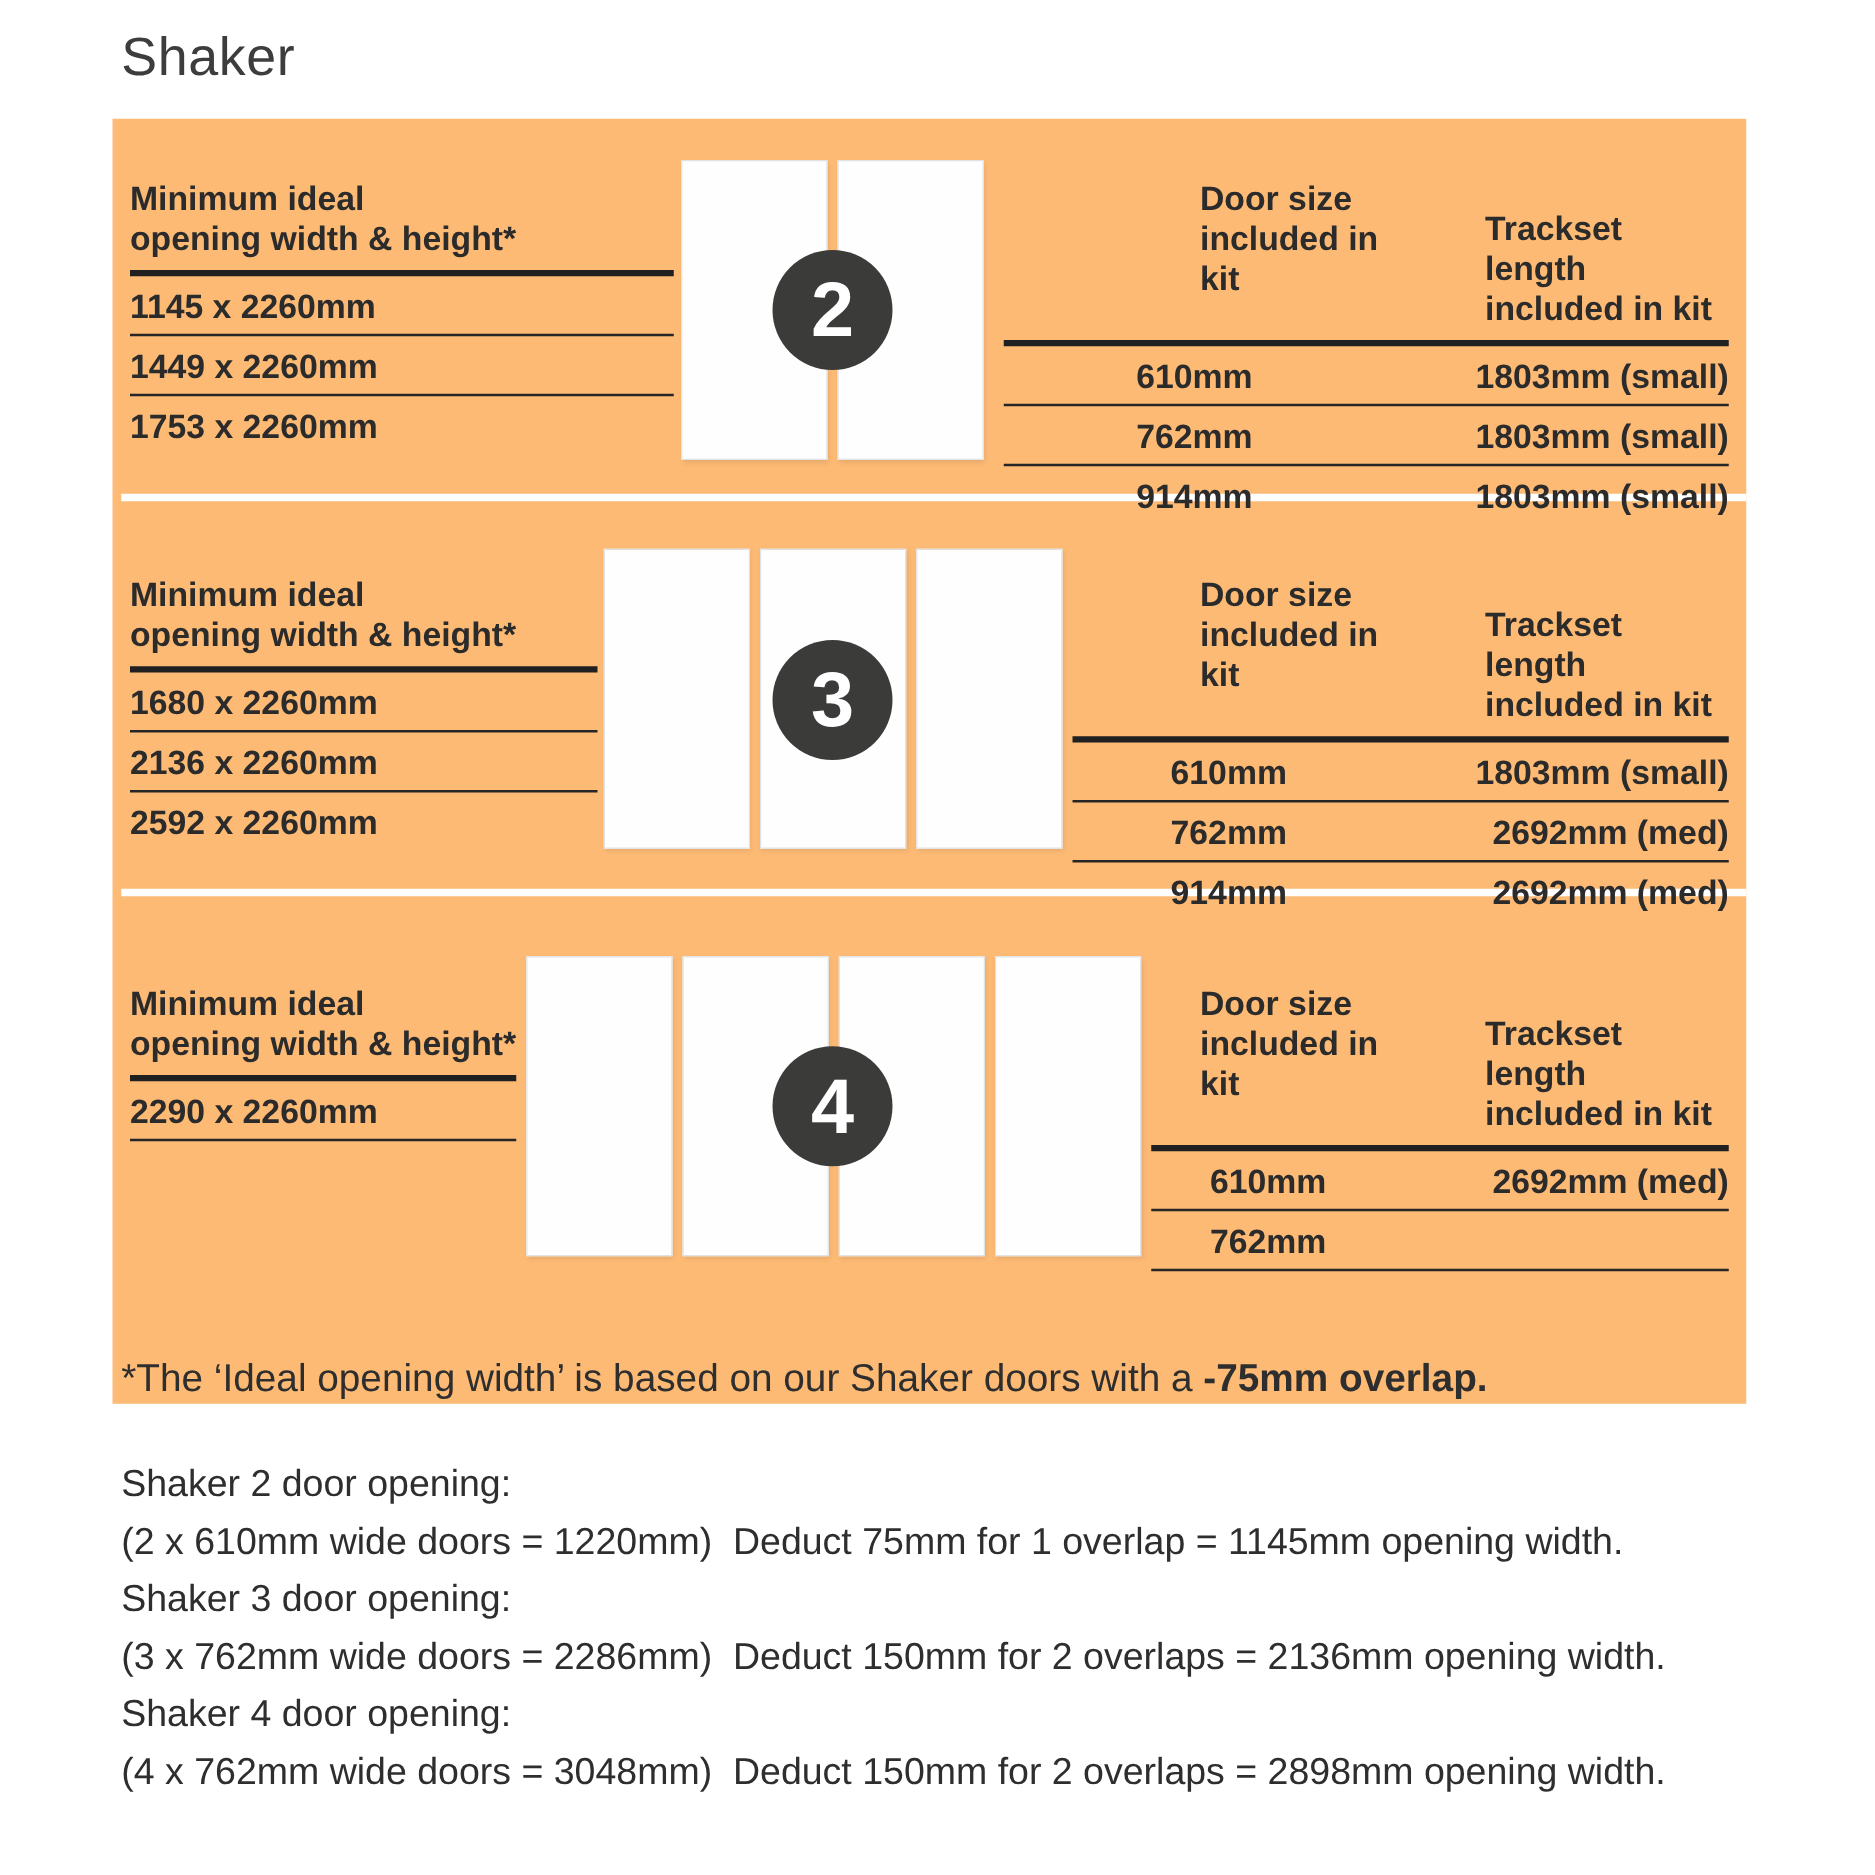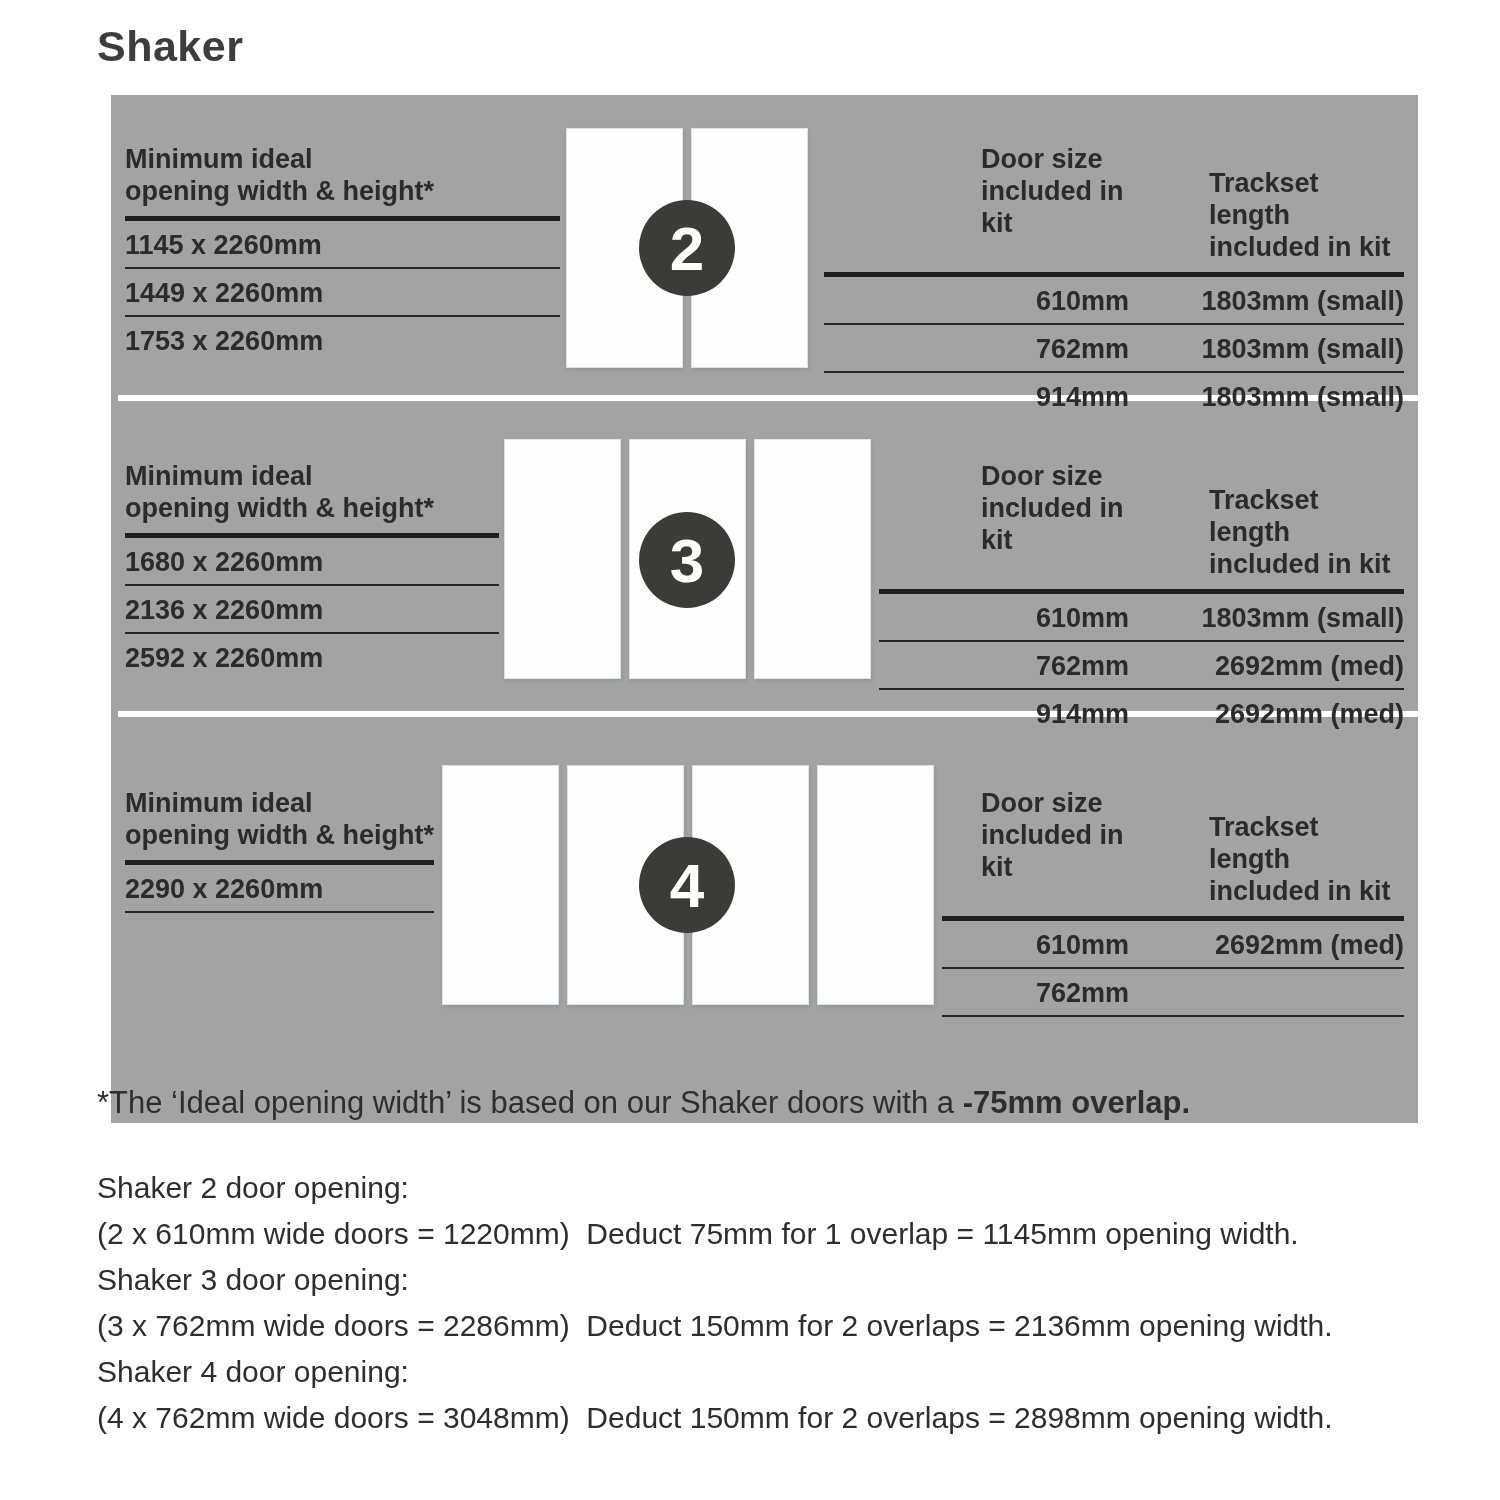--- a/index.html
+++ b/index.html
@@ -1,24 +1,24 @@
 <!DOCTYPE html>
 <html><head>
 <meta charset="utf-8">
 <style>
   * { margin:0; padding:0; box-sizing:border-box; }
   html,body { width:1500px; height:1500px; background:#ffffff;
     font-family:"Liberation Sans", sans-serif; color:#2b2b2b; }
   body { position:relative; }
 
   .page-title { position:absolute; left:97px; top:22px; font-size:43px;
-    font-weight:700; color:#3d3d3d; letter-spacing:0.5px; }
-
-  .panel { position:absolute; left:111px; top:95px; width:1307px; height:1028px;
-    background:#a3a3a3; }
+    font-weight:400; color:#3d3d3d; letter-spacing:0.5px; }
+
+  .panel { position:absolute; left:90px; top:95px; width:1307px; height:1028px;
+    background:#fdba74; }
 
   .section { position:relative; width:100%; }
   .section.s1 { height:300px; }
   .section.s2 { height:310px; }
   .section.s3 { height:326px; }
 
   .separator { height:6px; background:#ffffff; margin-left:7px; }
 
   
   .opening-table { position:absolute; left:14px; }
@@ -60,21 +60,21 @@
     padding-bottom:9px; border-bottom:5px solid #202020; }
   .s1 .kit-h1 { padding-left:157px; }
   .s2 .kit-h1 { padding-left:102px; }
   .s3 .kit-h1 { padding-left:39px; }
   .kit-h2 { padding-left:55px;margin-top:24px; }
 
   .kit-row { display:grid; grid-template-columns:1fr 250px; height:48px;
     line-height:48px; font-size:27px; font-weight:bold;
     border-bottom:2px solid #262626; }
   .kit-row.no-line { border-bottom:none; }
-  .cell-door-size { text-align:right; padding-right:25px; white-space:nowrap; }
+  .cell-door-size { text-align:center; padding-right:25px; white-space:nowrap; }
   .cell-trackset  { text-align:right; white-space:nowrap; }
 
   
   .footnote { position:absolute; left:97px; top:1085px; font-size:31px;
     color:#2e2e2e; white-space:pre-wrap;text-align:right; }
   .footnote b { font-weight:bold; }
 
   .examples { position:absolute; left:97px; top:1165px; font-size:30px;
     color:#2e2e2e; }
   .examples > div { line-height:46px; white-space:pre-wrap; }

